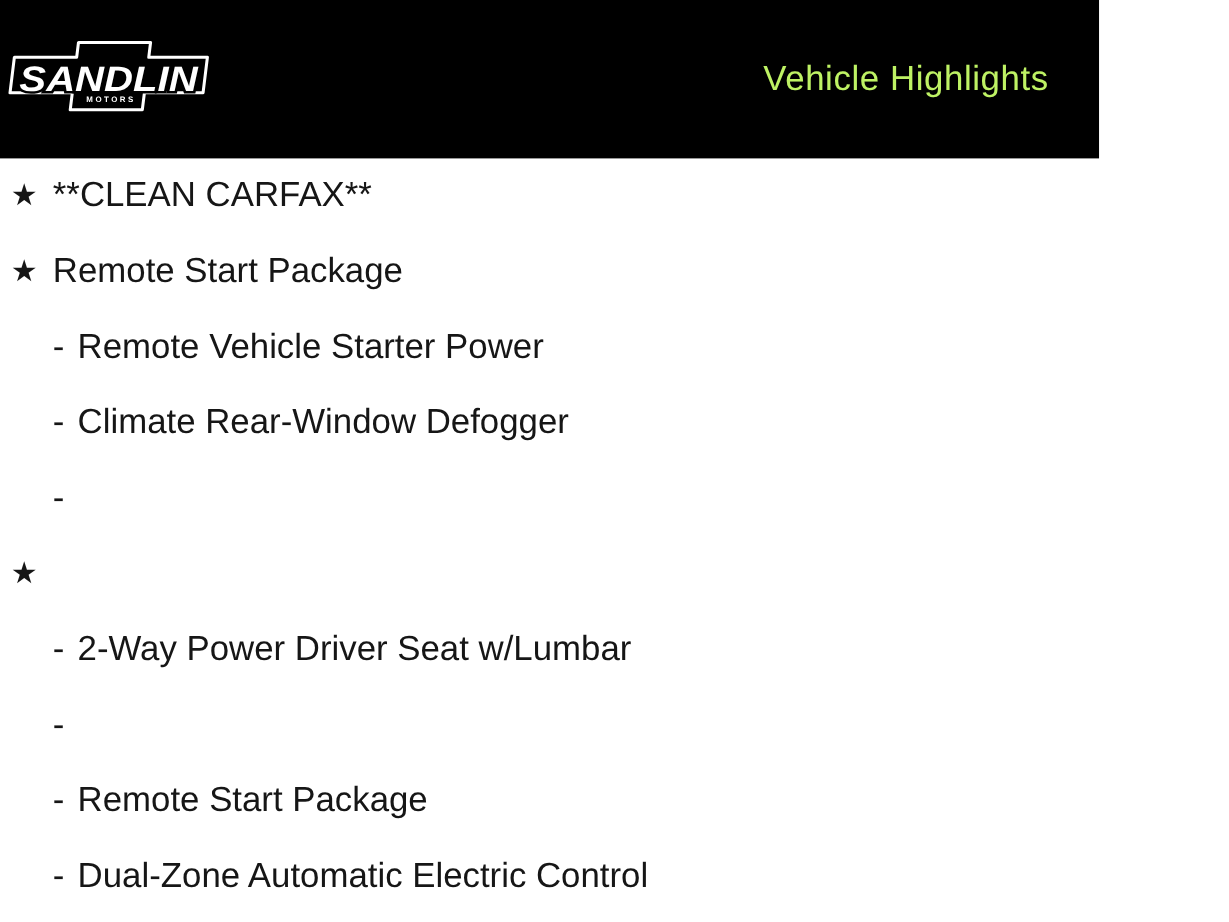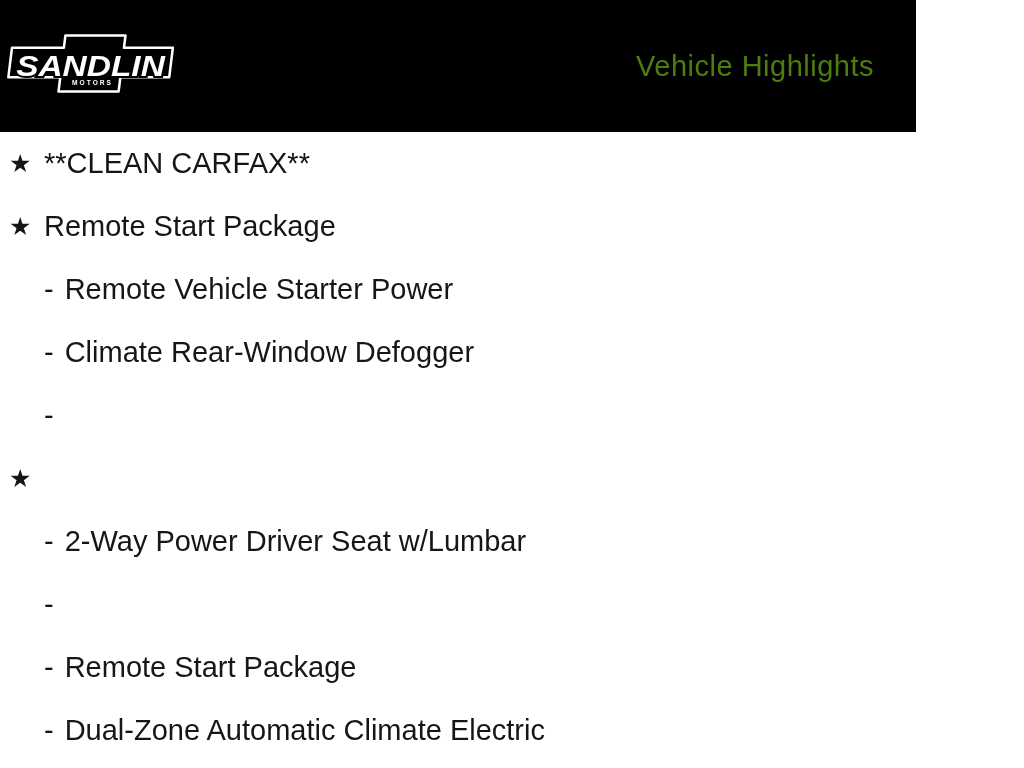--- a/index.html
+++ b/index.html
@@ -46,21 +46,21 @@
     font-weight: bold;
     font-size: 13px;
     letter-spacing: 4px;
     fill: #ffffff;
     paint-order: stroke;
     stroke: #000000;
     stroke-width: 4;
   }
   .title {
     margin: 0;
-    color: #4d7c0f;
+    color: #bef264;
     font-size: 29px;
     font-weight: normal;
     letter-spacing: 0.5px;
     white-space: nowrap;
   }
 
   
   .list { width: 100%; }
   .row {
     display: flex;
@@ -128,17 +128,17 @@
       </div>
       <div class="row sub-row" style="color: rgb(22, 22, 22);">
         <span class="dash">-</span>
       </div>
       <div class="row sub-row" style="color: rgb(22, 22, 22);">
         <span class="dash">-</span>
         <span class="label">Remote Start Package</span>
       </div>
       <div class="row sub-row" style="color: rgb(22, 22, 22);">
         <span class="dash">-</span>
-        <span class="label">Dual-Zone Automatic Climate Electric</span>
+        <span class="label">Dual-Zone Automatic Electric Control</span>
       </div>
     </main>
 
 </div>
 
 </body></html>

